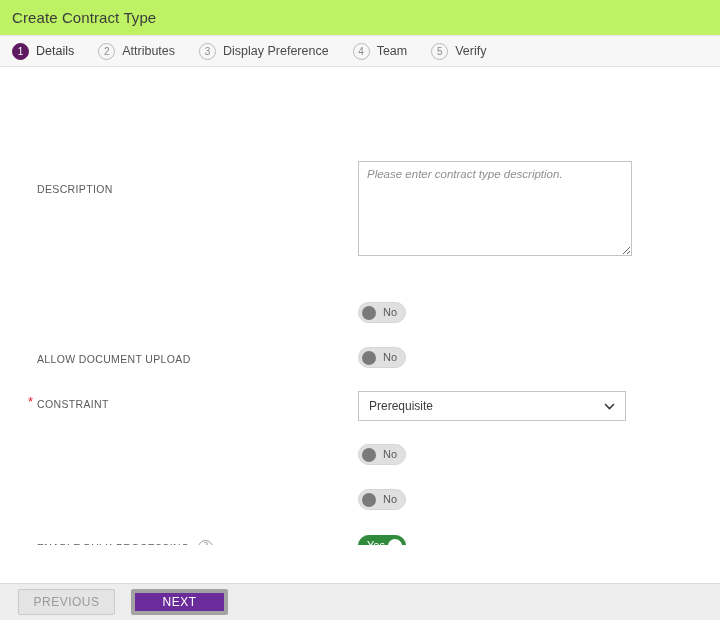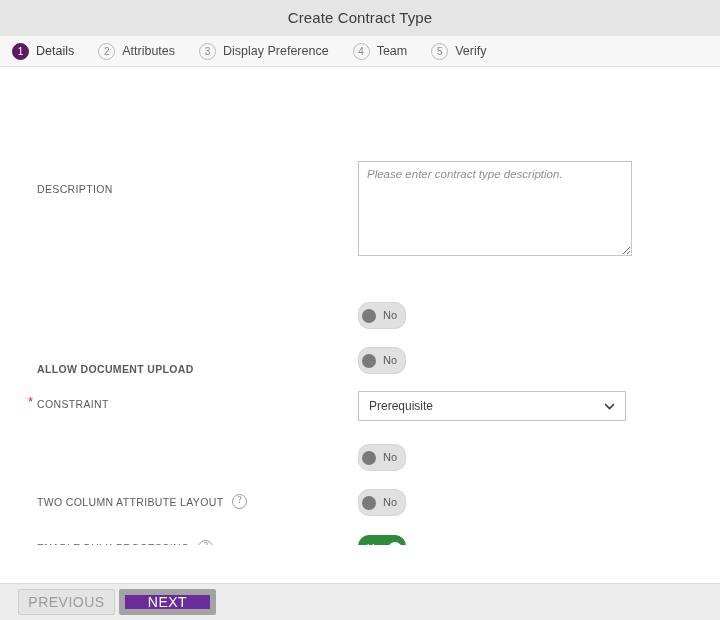--- a/index.html
+++ b/index.html
@@ -14,22 +14,21 @@
     font-family: "Liberation Sans", sans-serif;
     font-size: 12px;
     color: #333333;
     overflow: hidden;
     position: relative;
   }
 
   
   .page-header {
     padding: 8px 12px 7px 12px;
-    background: #e5e5e5;
-    text-align: center;
+    background: #bef264;
   }
   .page-title {
     font-size: 15px;
     color: #3c3c3c;
     font-weight: normal;
     letter-spacing: .1px;
     line-height: 20px;
   }
   .page-subtitle {
     font-size: 11px;
@@ -151,21 +150,21 @@
     padding: 6px 8px;
     resize: both;
     outline: none;
   }
   .desc-box::placeholder { color: #8f8f8f; font-style: italic; }
 
   
   .toggle {
     position: absolute;
     width: 48px;
-    height: 27px;
+    height: 21px;
     border-radius: 11px;
     box-sizing: border-box;
     cursor: pointer;
     display: flex;
     align-items: center;
   }
   .toggle.off {
     background: #e0e0e0;
     border: 1px solid #d5d5d5;
     justify-content: flex-start;
@@ -229,38 +228,38 @@
     border-top: 1px solid #dcdcdc;
     box-sizing: border-box;
     display: flex;
     align-items: center;
     padding-left: 18px;
   }
   .btn {
     height: 26px;
     min-width: 97px;
     box-sizing: border-box;
-    font-size: 14px;
+    font-size: 12px;
     letter-spacing: .5px;
     font-family: "Liberation Sans", sans-serif;
     display: flex;
     align-items: center;
     justify-content: center;
-    margin-right: 4px;
+    margin-right: 16px;
     cursor: pointer;
     border-radius: 2px;
   }
   .btn-prev {
     background: #e4e4e4;
     border: 1px solid #cbcbcb;
     color: #9b9b9b;
   }
   .btn-next {
     background: #6a2c9a;
-    border: 6px solid #a3a3a3;
+    border: 4px solid #a3a3a3;
     color: #ffffff;
   }
   .btn-discard {
     background: #ffffff;
     border: 1px solid #8b4ec0;
     color: #6a4a8a;
   }
 </style>
 </head>
 <body>
@@ -297,21 +296,21 @@
   <div class="row" style="top:115px;">
     <div class="label">DESCRIPTION</div>
   </div>
   <textarea class="desc-box" placeholder="Please enter contract type description." style=""></textarea>
 
   <div class="toggle off" style="left:358px; top:235px;">
     <span class="knob"></span>
     <span class="toggle-text">No</span>
   </div>
 
-  <div class="row" style="top:295px;font-weight:bold;">
+  <div class="row" style="top:285px;">
     <div class="label">ALLOW DOCUMENT UPLOAD</div>
   </div>
   <div class="toggle off" style="left:358px; top:280px;">
     <span class="knob"></span>
     <span class="toggle-text">No</span>
   </div>
 
   <div class="row" style="top:330px;">
     <div class="label">
       <span class="req-star">*</span>
@@ -325,26 +324,20 @@
           <path d="M2.5 4.5 L6.5 8.7 L10.5 4.5" fill="none" stroke="#444" stroke-width="1.7" stroke-linecap="round" stroke-linejoin="round"></path>
         </svg>
     </span>
   </div>
 
   <div class="toggle off" style="left:358px; top:377px;">
     <span class="knob"></span>
     <span class="toggle-text">No</span>
   </div>
 
-  <div class="row" style="top:427px;">
-    <div class="label">
-      <span>TWO COLUMN ATTRIBUTE LAYOUT</span>
-      <span class="help-icon">?</span>
-    </div>
-  </div>
   <div class="toggle off" style="left:358px; top:422px;">
     <span class="knob"></span>
     <span class="toggle-text">No</span>
   </div>
 
   <div class="row" style="top:473px;">
     <div class="label">
       <span>ENABLE BULK PROCESSING</span>
       <span class="help-icon">?</span>
     </div>

